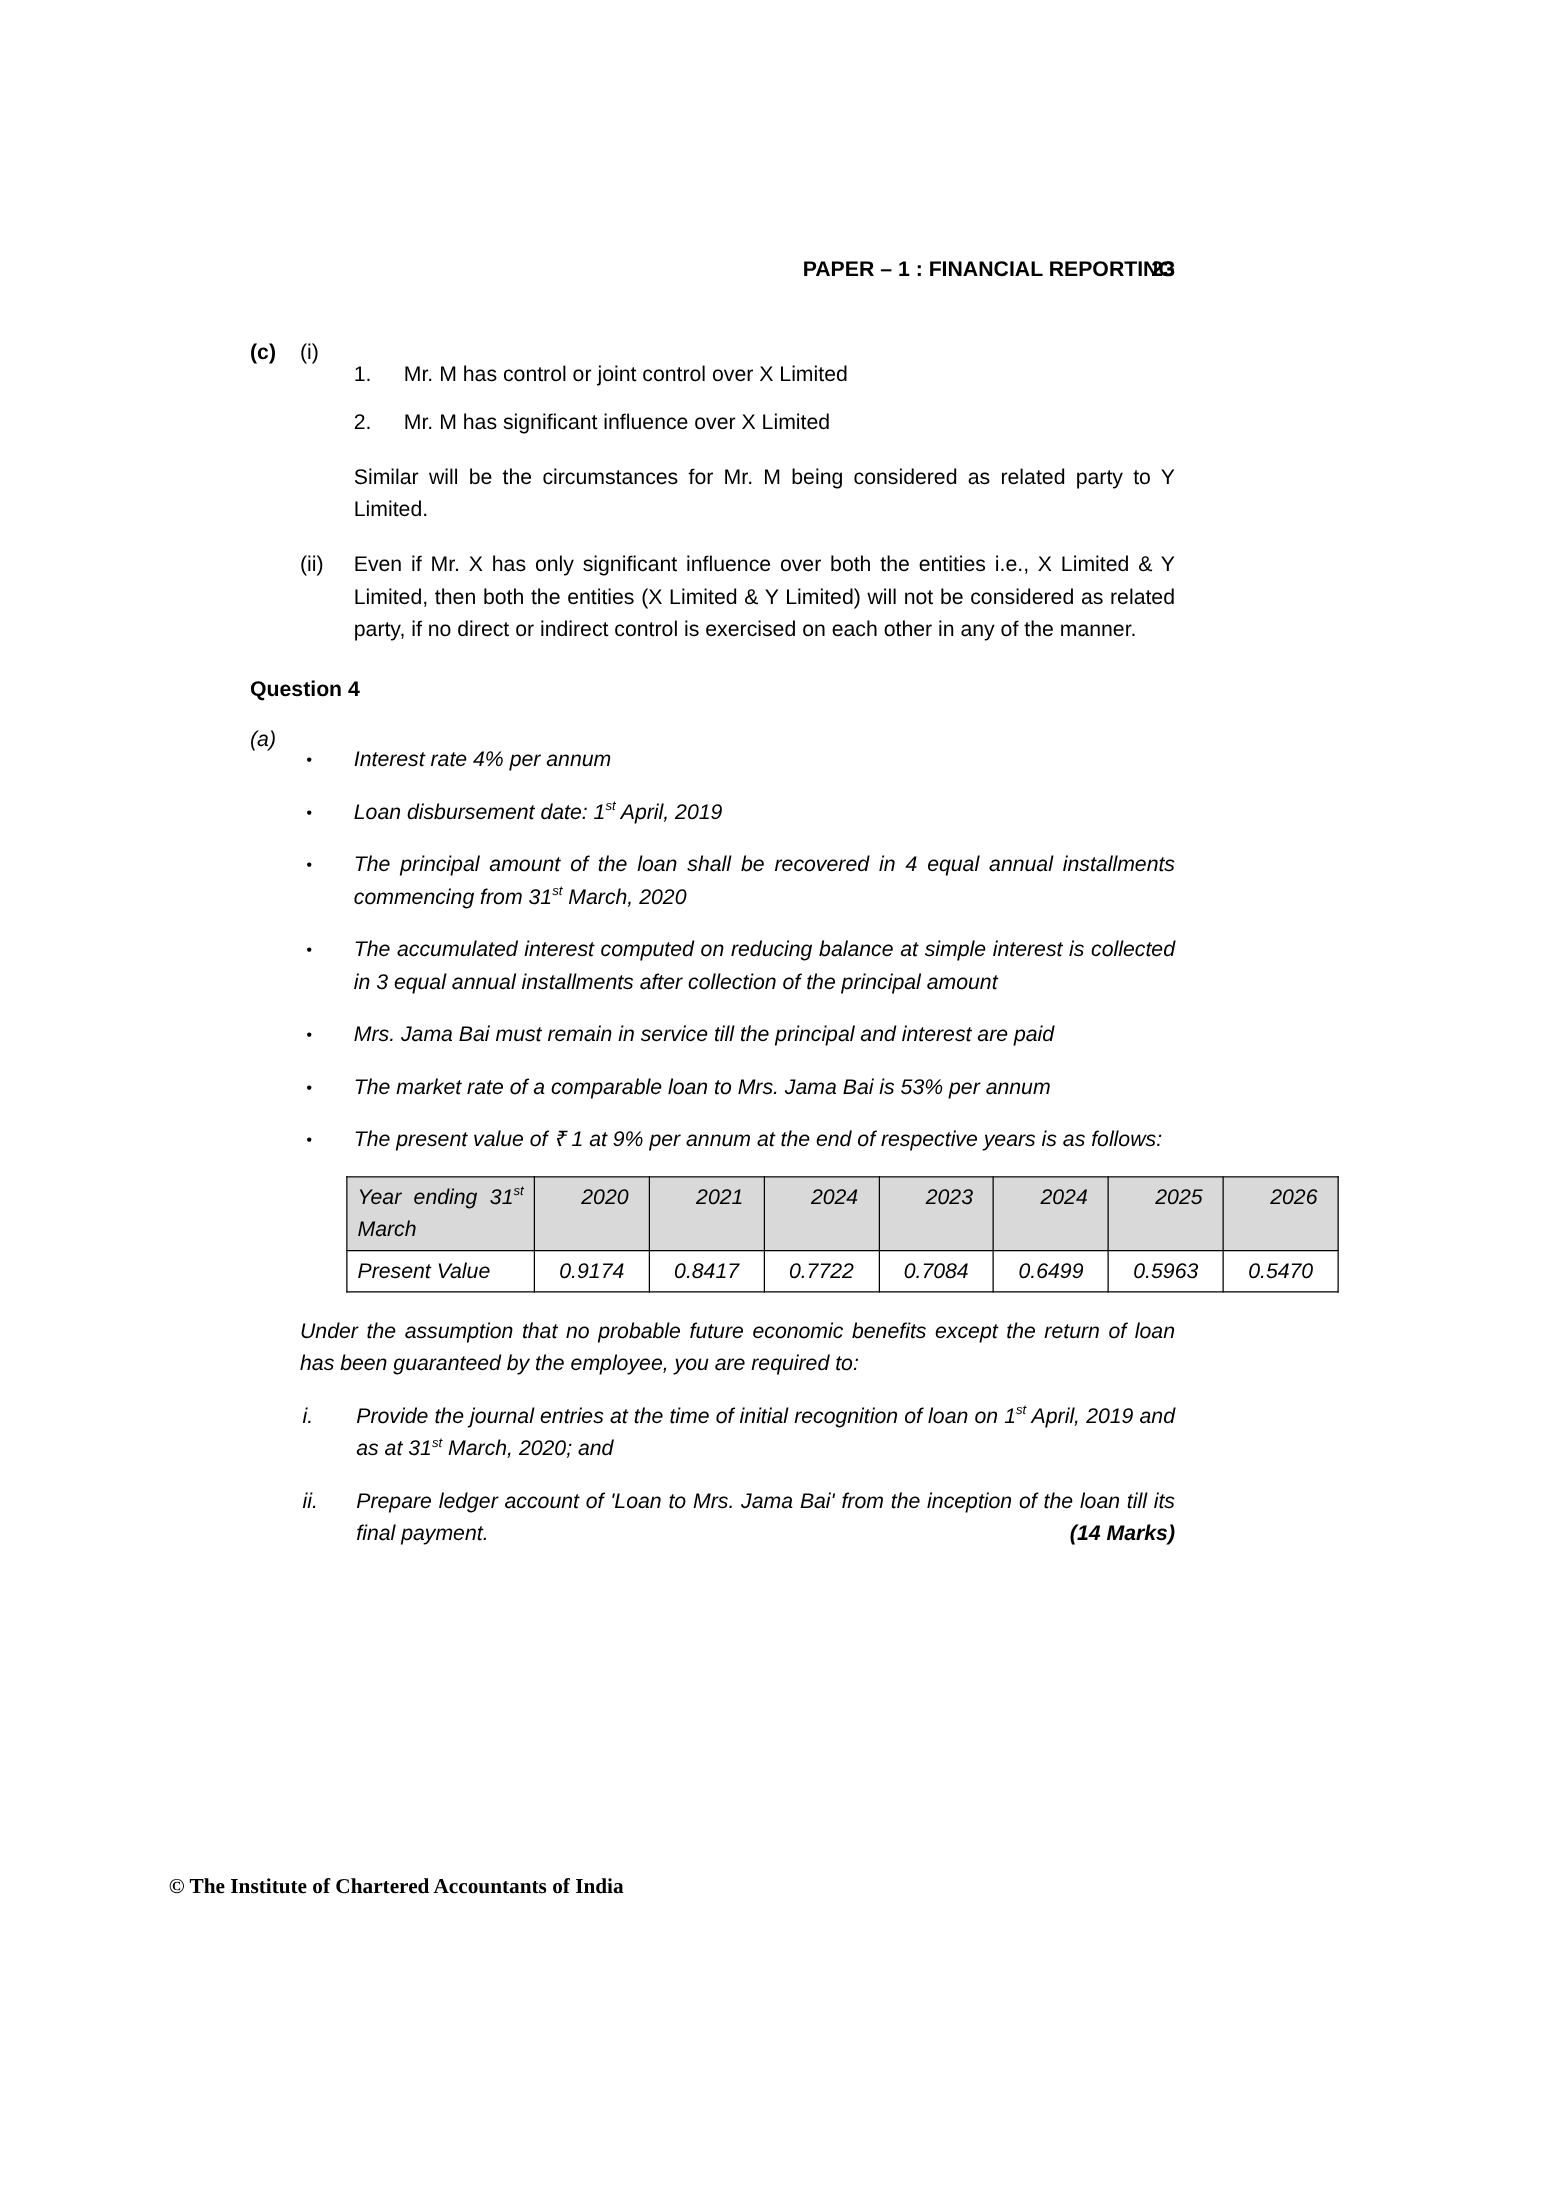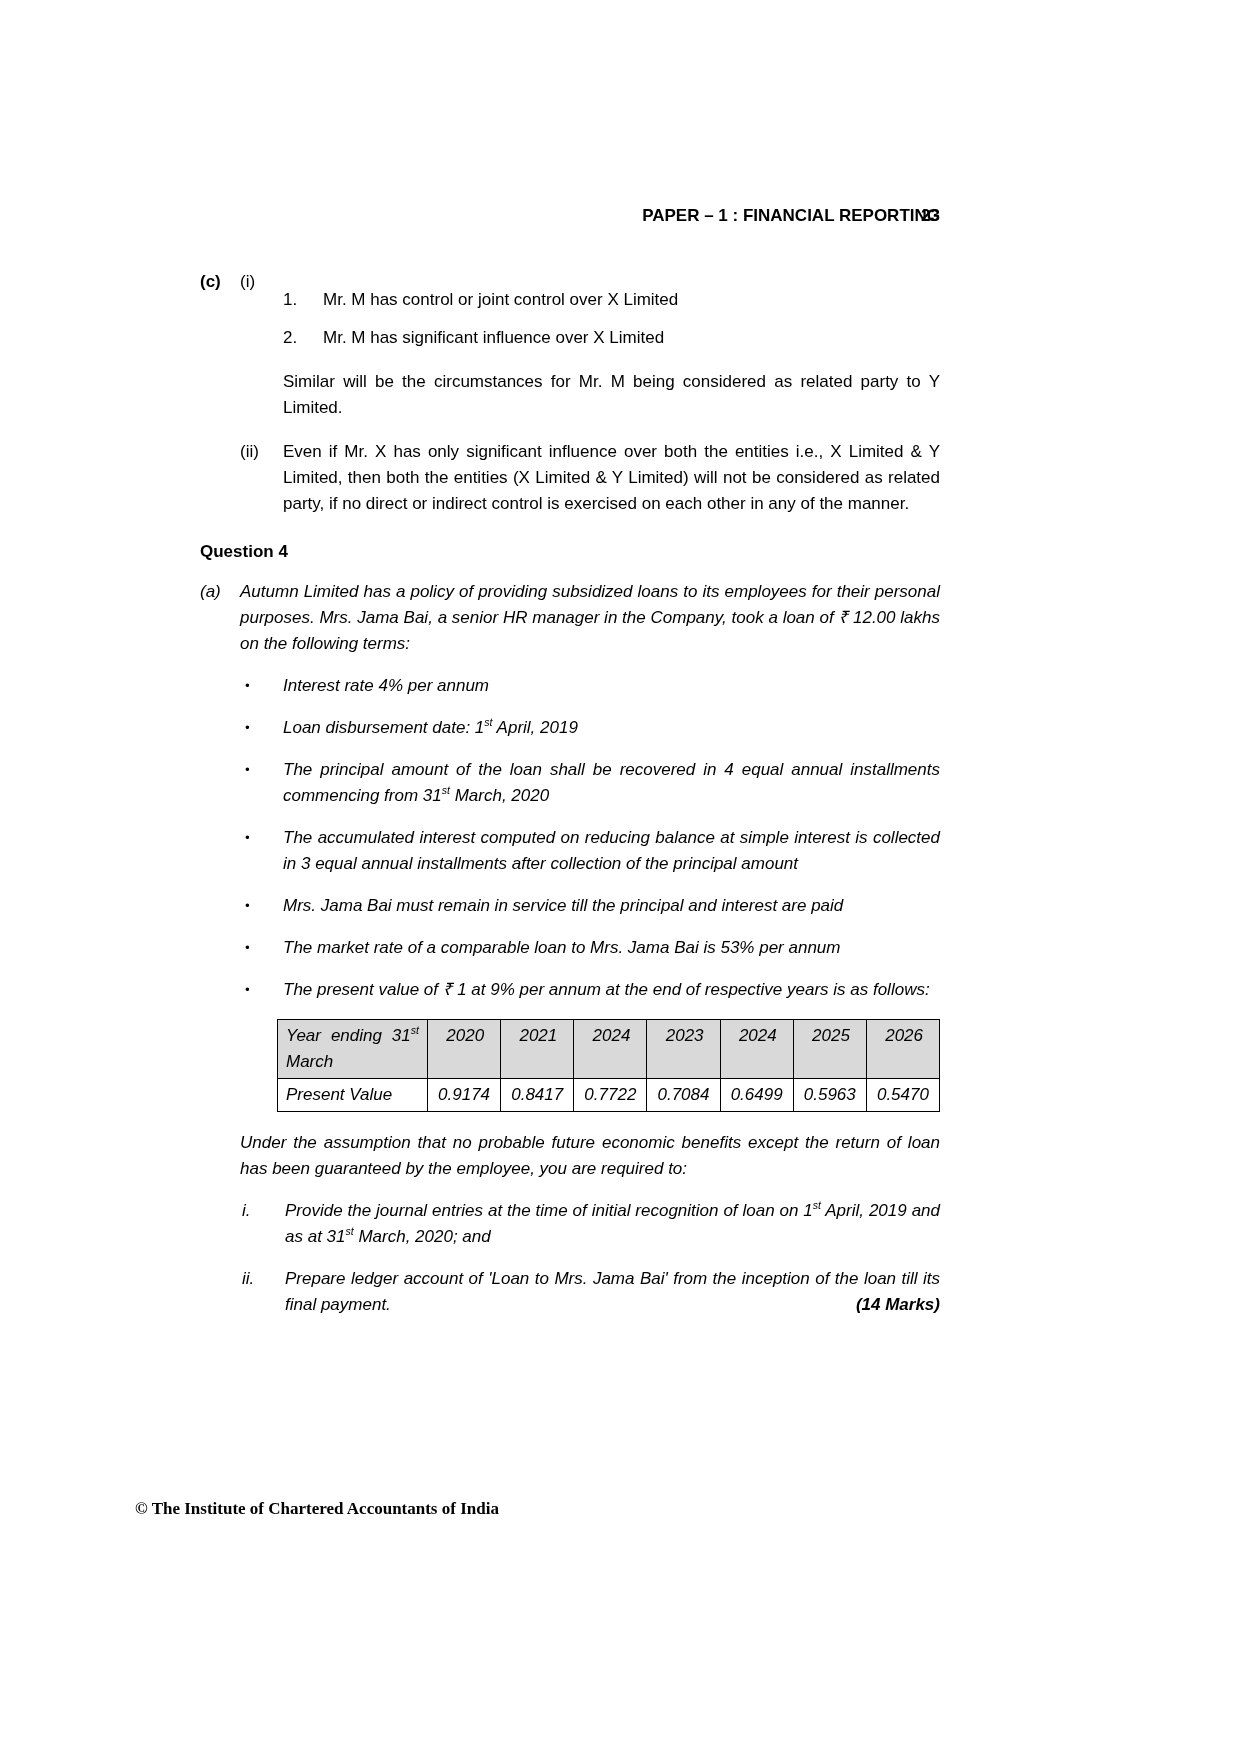--- a/index.html
+++ b/index.html
@@ -55,21 +55,21 @@
     width: 38px;
     margin-left: 5px;
     flex: none;
     font-size: 13px;
     line-height: 26px;
   }
   sup { font-size: 0.62em; line-height: 0; vertical-align: super; }
   .pv-table {
     border-collapse: collapse;
     table-layout: fixed;
-    width: 663px;
+    width: 794px;
     margin-left: 37px;
     margin-top: 16px;
     font-style: italic;
     font-size: 17px;
   }
   .pv-table td {
     border: 1px solid #000000;
     padding: 3px 8px;
     vertical-align: top;
   }
@@ -128,21 +128,20 @@
       <div class="lbl-i">(ii)</div>
       <p class="just col">Even if Mr. X has only significant influence over both the entities i.e., X Limited &amp; Y Limited, then both the entities (X Limited &amp; Y Limited) will not be considered as related party, if no direct or indirect control is exercised on each other in any of the manner.</p>
     </div>
 
     <div class="q-heading">Question 4</div>
 
     <div class="row part-a">
       <div class="lbl-a">(a)</div>
       <div class="col">
 
-        <p class="just">Autumn Limited has a policy of providing subsidized loans to its employees for their personal purposes.  Mrs. Jama Bai, a senior HR manager in the Company, took a loan of ₹ 12.00 lakhs on the following terms:</p>
 
         <div class="row bullet-row">
           <div class="bullet-marker">•</div>
           <div class="txt just">Interest rate 4% per annum</div>
         </div>
         <div class="row bullet-row">
           <div class="bullet-marker">•</div>
           <div class="txt just">Loan disbursement date: 1<sup>st</sup> April, 2019</div>
         </div>
         <div class="row bullet-row">

